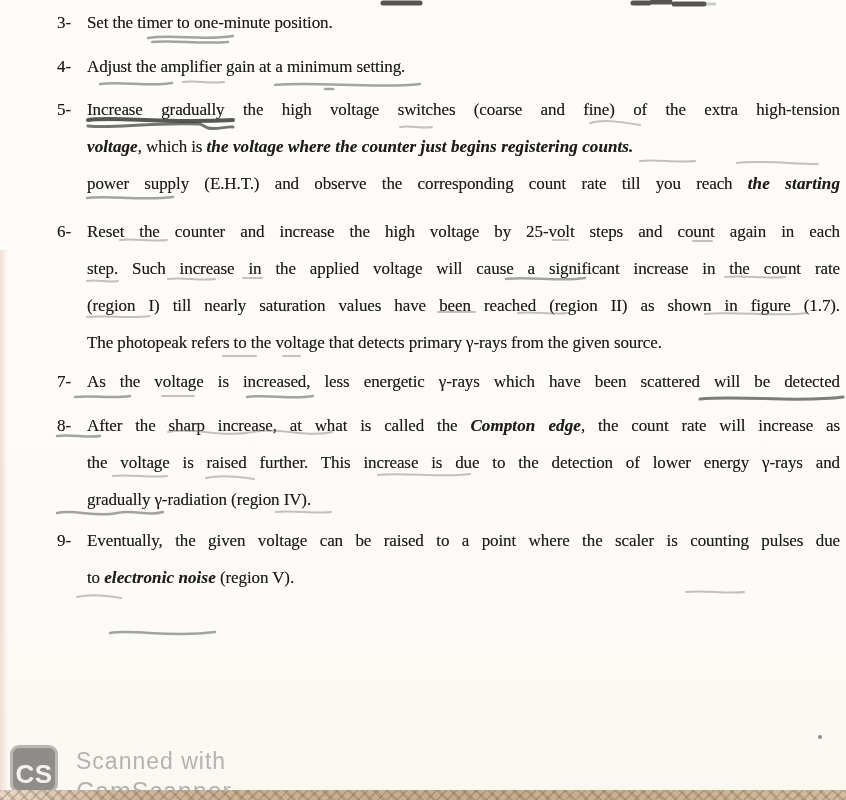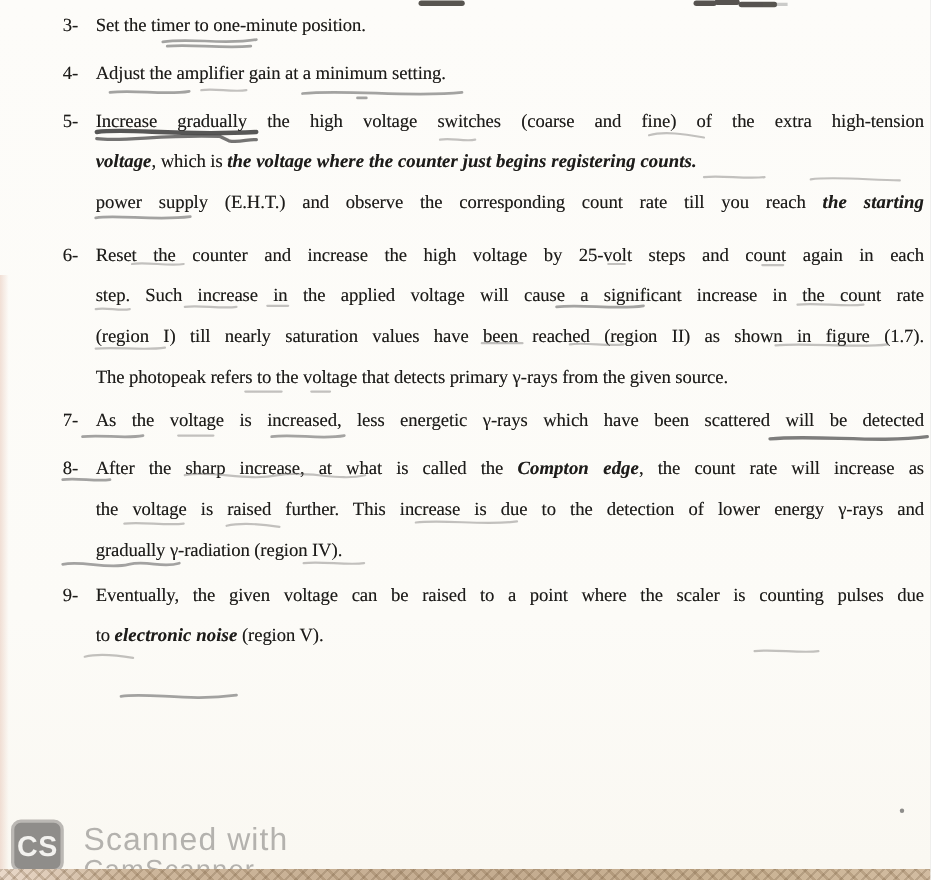--- a/index.html
+++ b/index.html
@@ -24,30 +24,30 @@
     font-weight:700; text-decoration:underline; text-underline-offset:3px;
   }
   .bi{font-weight:700; font-style:italic; letter-spacing:0.1px;}
   
   #pencil{position:absolute; inset:0; z-index:3; pointer-events:none;}
   
   #watermark{position:absolute; z-index:1; left:0; top:0; width:846px; height:800px; pointer-events:none;}
   #cs-logo{
     position:absolute; left:10px; top:745px; width:42px; height:42px;
     background:#8f8d8a; border:3px solid #bbb8b4; border-radius:9px;
-    display:flex; align-items:center; justify-content:center;
+    display:flex; align-items:flex-end; justify-content:center;
     font-family:"Liberation Sans","DejaVu Sans",sans-serif;
     font-weight:700; font-size:26px; color:#f3f2ef; letter-spacing:0.5px;
   }
   .wm-text{
     position:absolute; left:76px;
     font-family:"Liberation Sans","DejaVu Sans",sans-serif;
     color:#b4b2ae; letter-spacing:1px;
   }
-  #wm1{top:748px; font-size:29px;}
+  #wm1{top:748px; font-size:23px;}
   #wm2{top:777px; font-size:25px;}
   
   #left-edge{
     position:absolute; z-index:4; left:0; top:250px; width:8px; height:545px;
     background:linear-gradient(90deg, rgba(231,199,184,.55), rgba(231,199,184,0));
     pointer-events:none;
   }
   #bottom-edge{
     position:absolute; z-index:4; left:0; top:790px; width:846px; height:10px;
     background:

